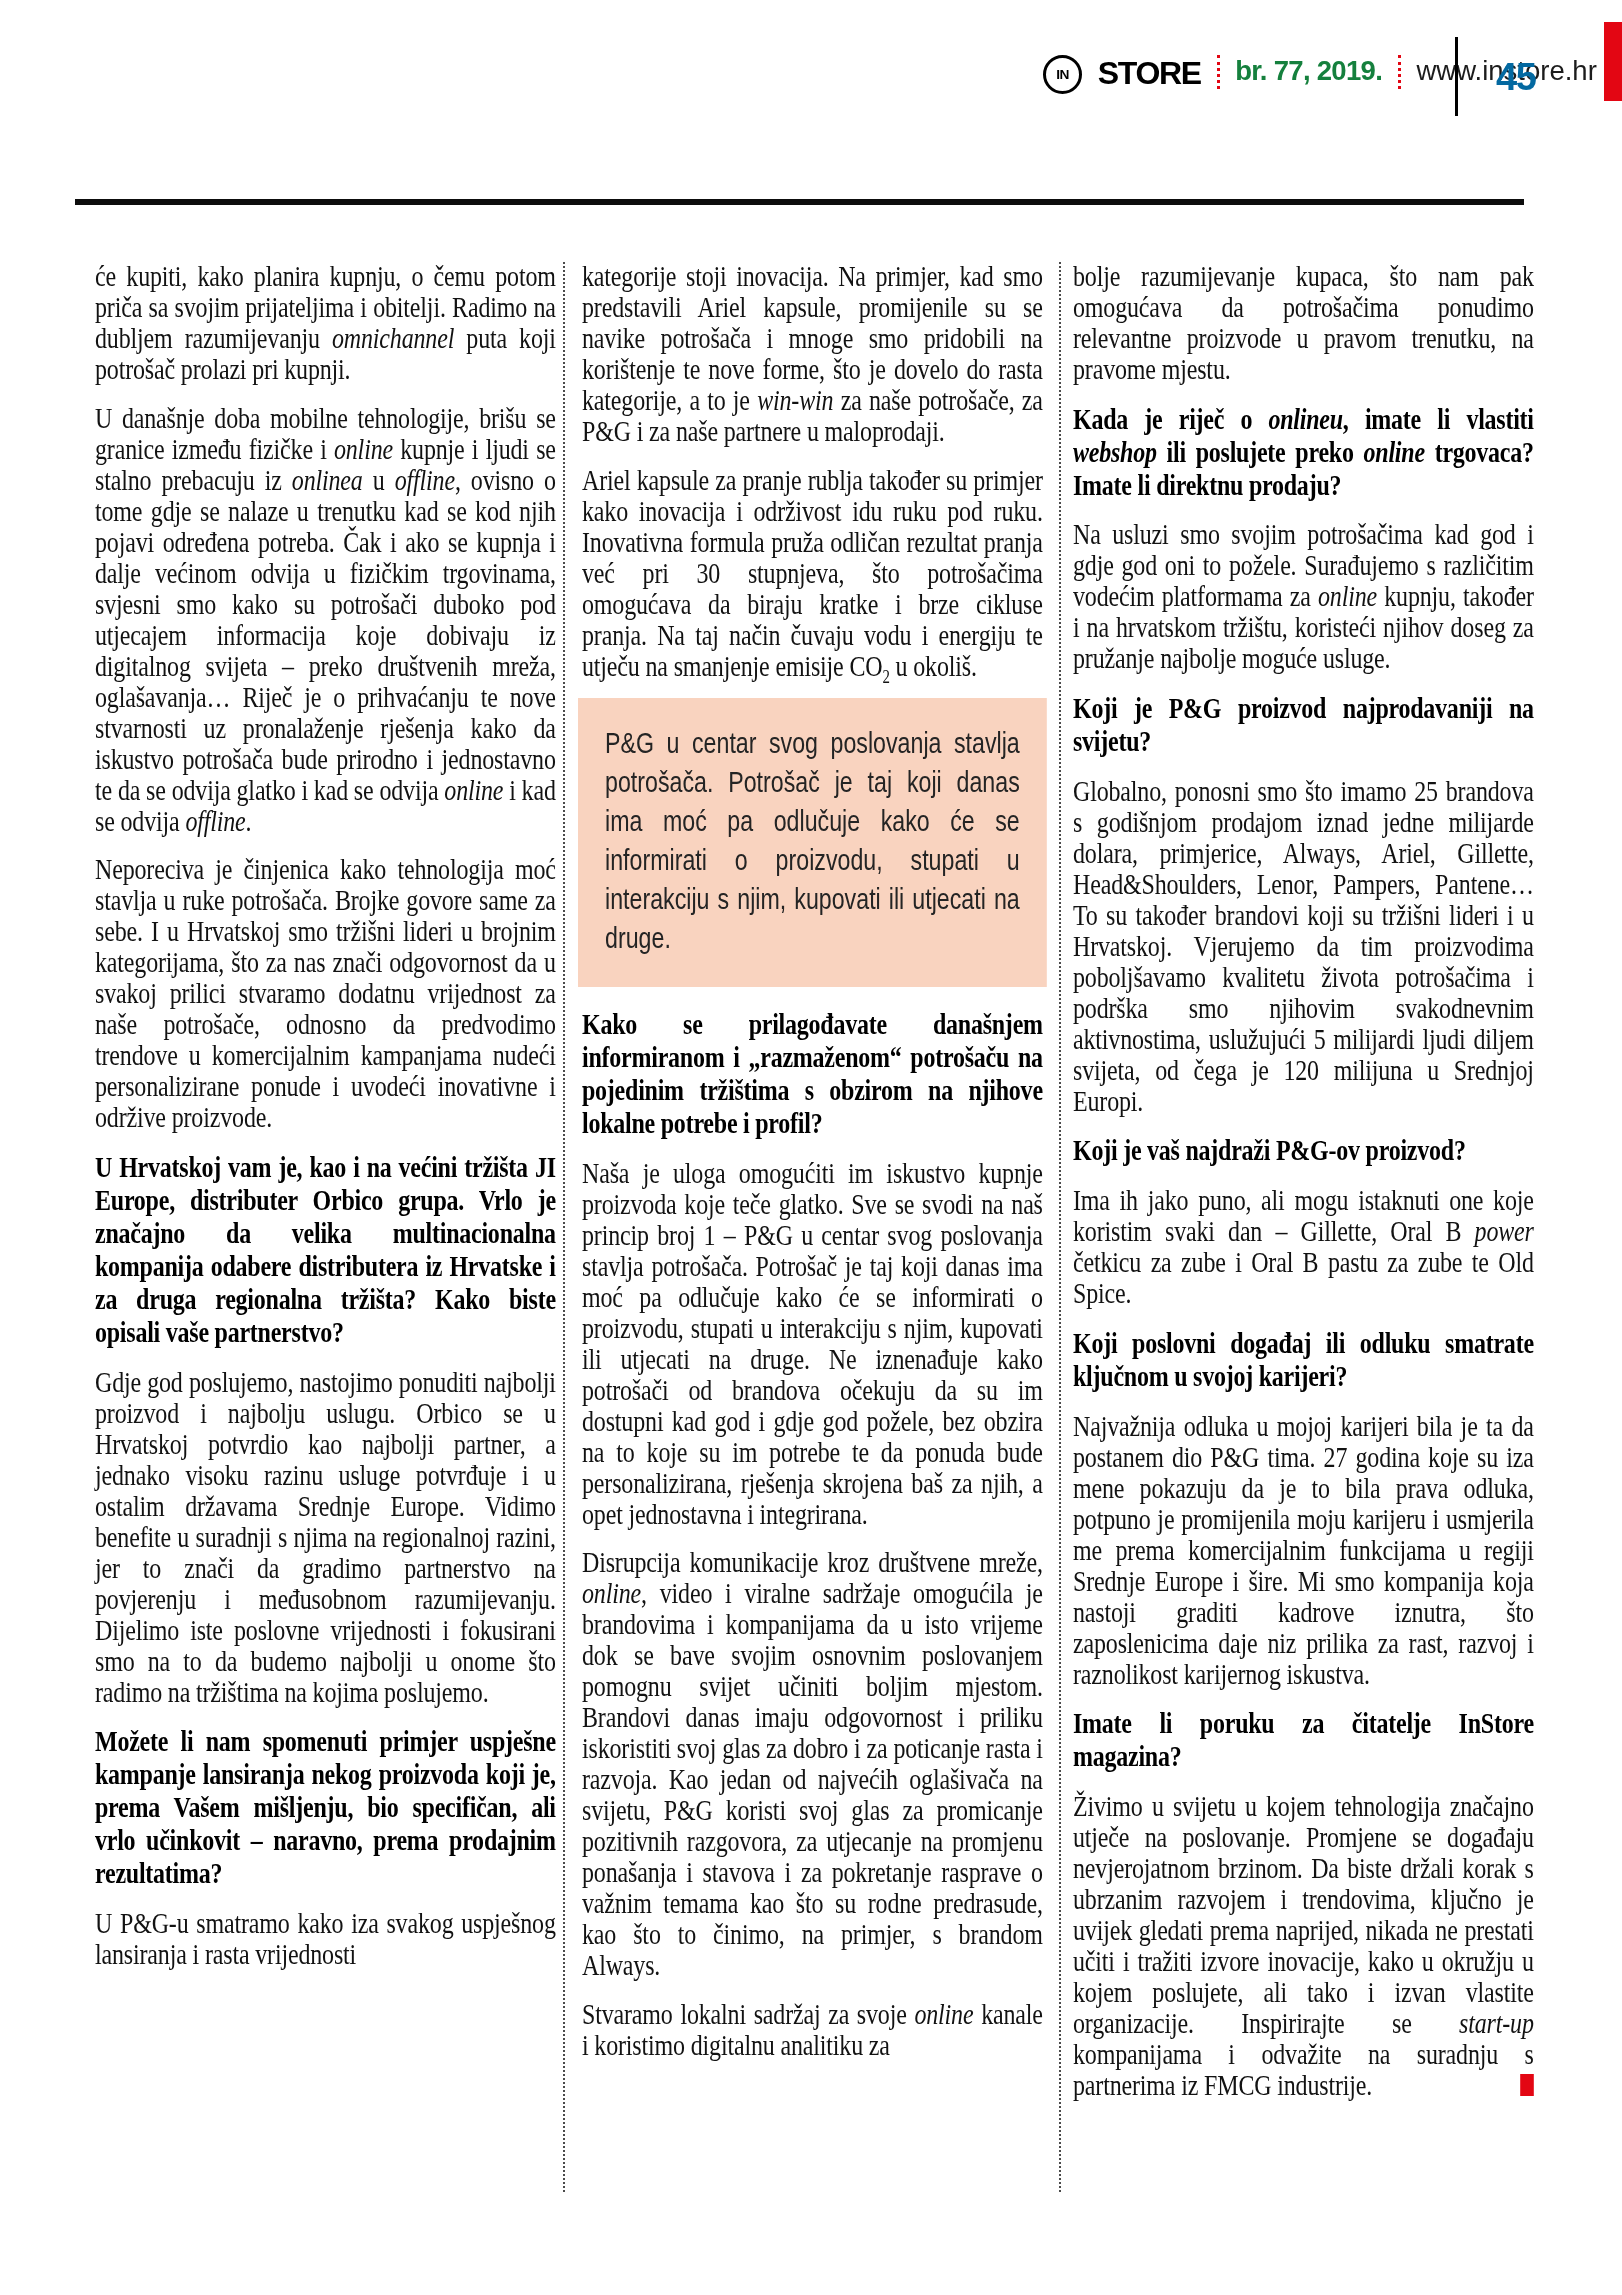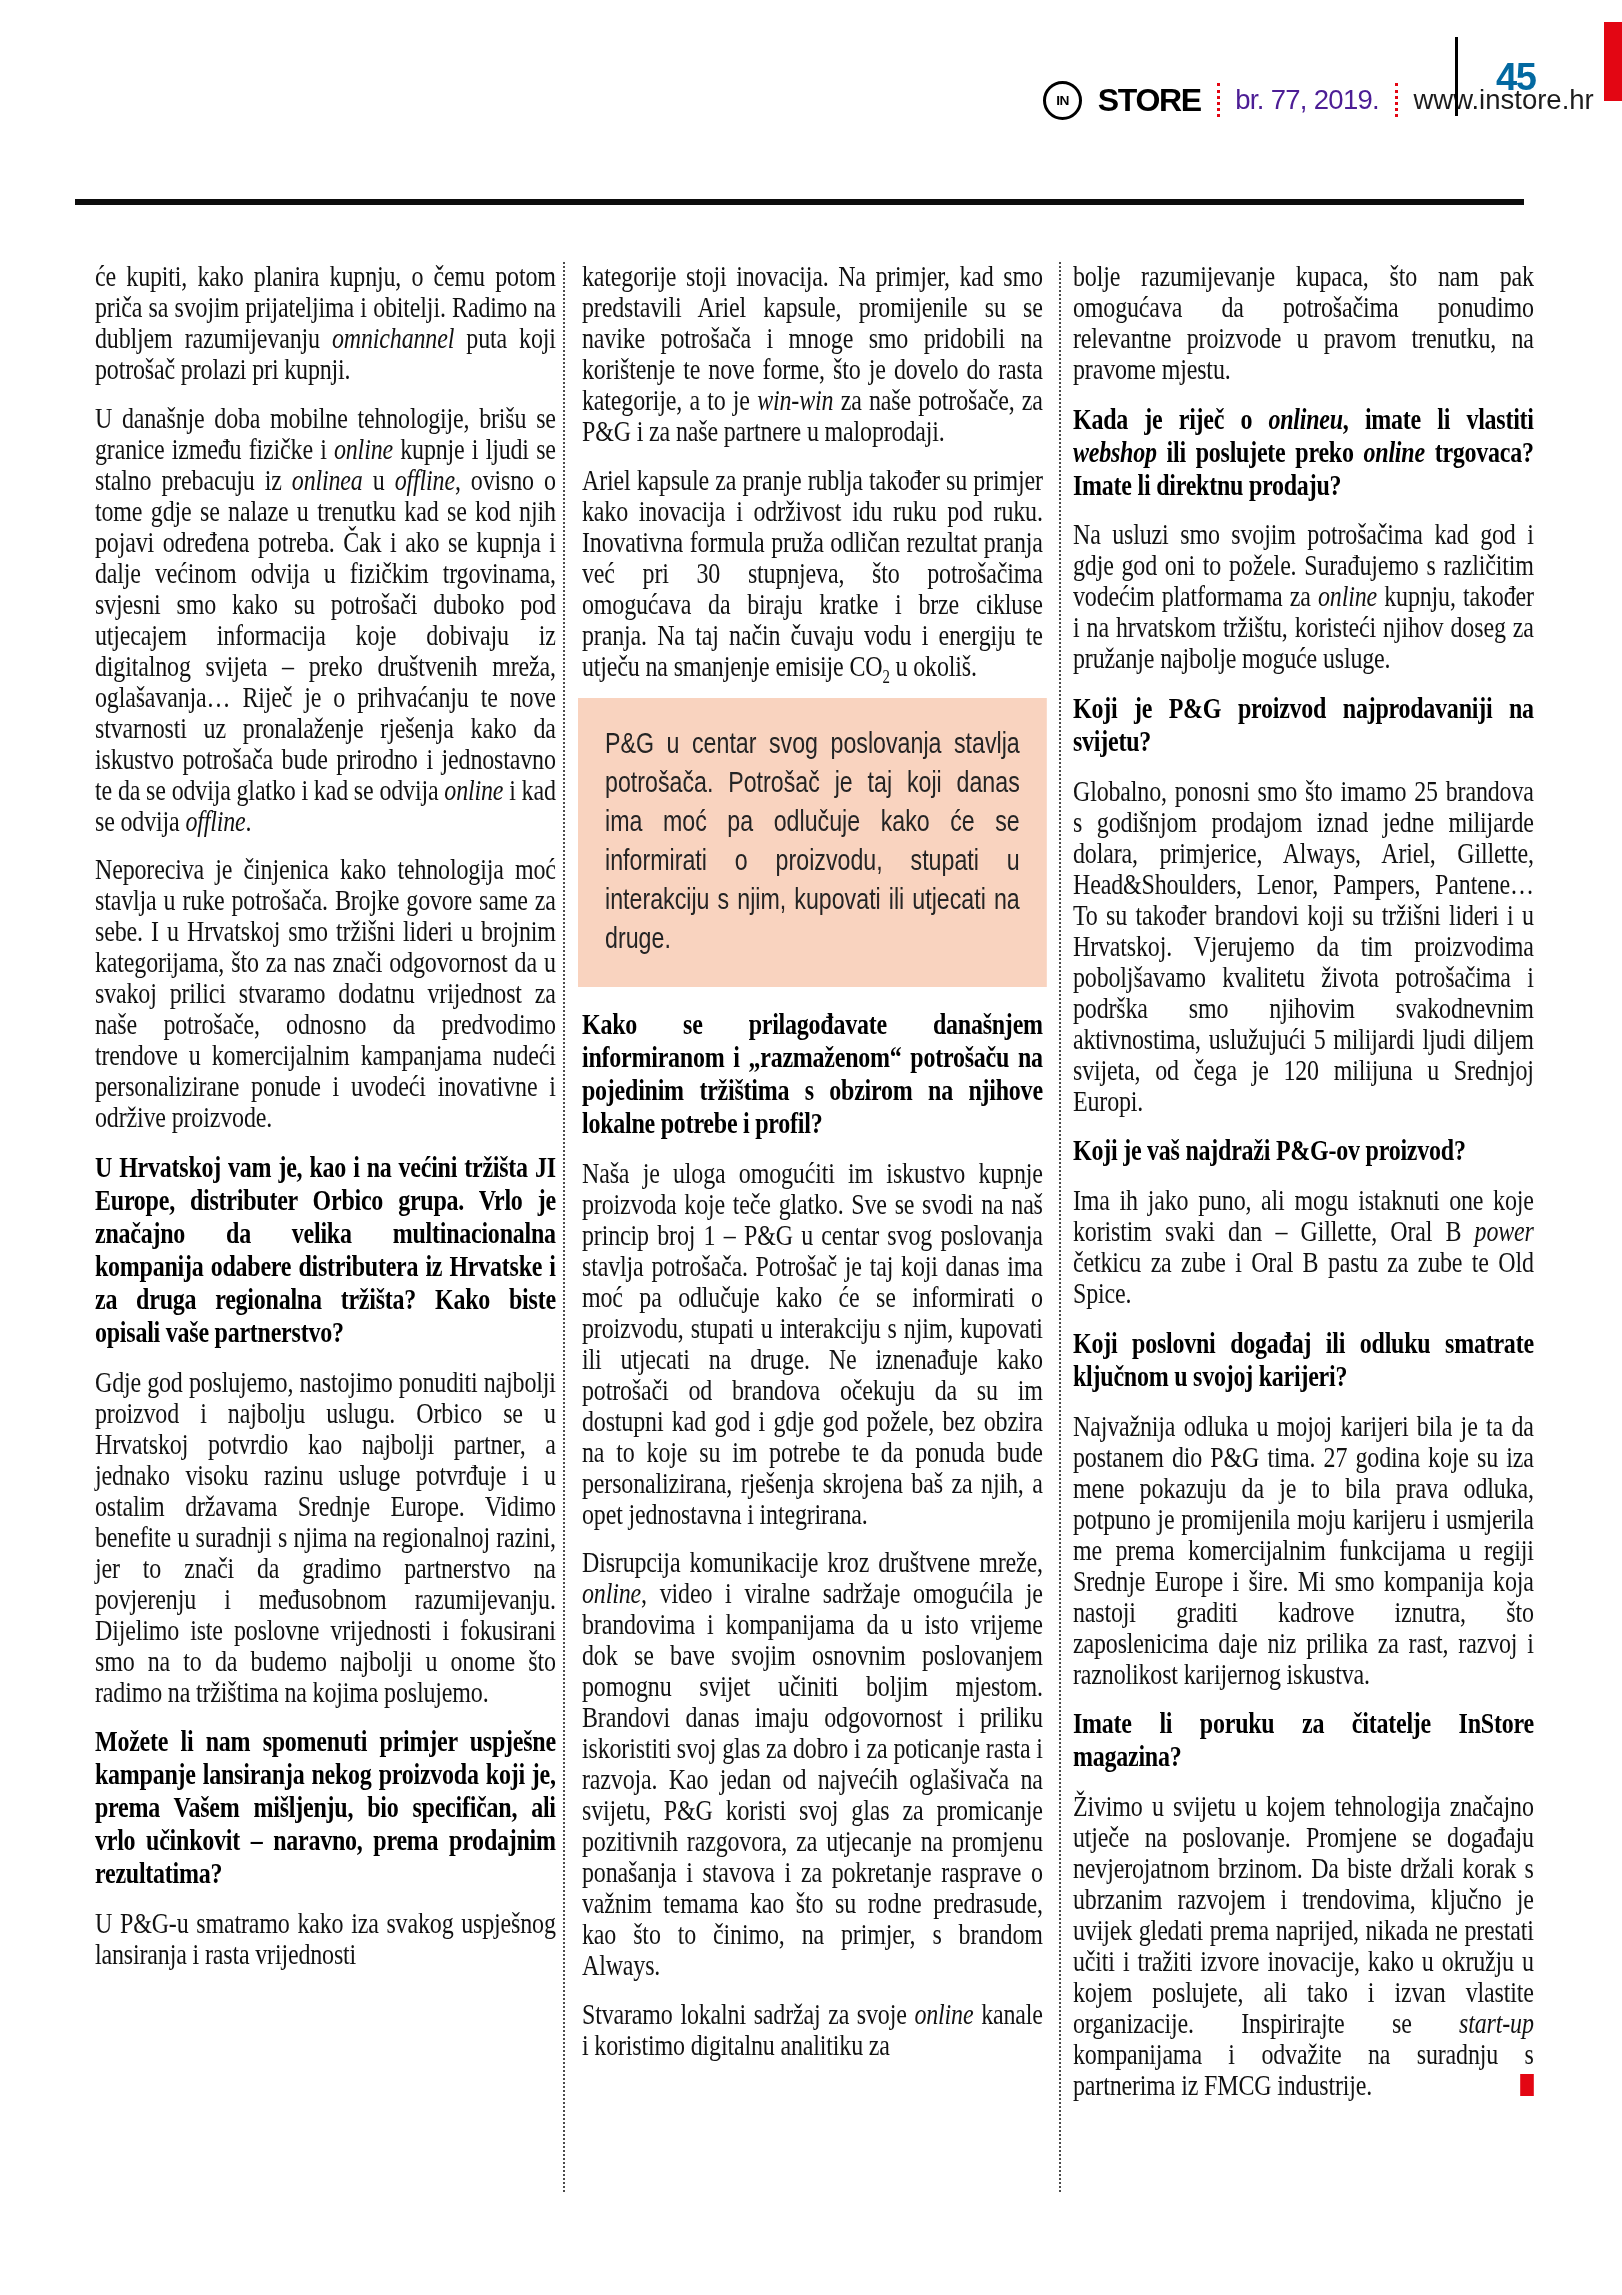--- a/index.html
+++ b/index.html
@@ -6,31 +6,31 @@
   body{
     width:1623px;height:2295px;position:relative;overflow:hidden;
     background:#ffffff;color:#121212;
     font-family:"Liberation Serif","DejaVu Serif",serif;
   }
   .page{position:absolute;inset:0;}
 
   
   .brand{
     position:absolute;left:1043px;top:55px;height:50px;
-    display:flex;align-items:center;gap:15.7px;
-    font-family:"Liberation Sans","DejaVu Sans",sans-serif;white-space:nowrap;margin-top:20px;
+    display:flex;align-items:flex-start;gap:15.7px;
+    font-family:"Liberation Sans","DejaVu Sans",sans-serif;white-space:nowrap;
   }
   .logo-circle{
     width:33px;height:33px;border:3.9px solid #000;border-radius:50%;
     display:flex;align-items:center;justify-content:center;
     font-weight:bold;font-size:13.7px;letter-spacing:-0.7px;color:#000;flex:0 0 auto;
   }
   .logo-word{font-size:32px;font-weight:bold;letter-spacing:-1.3px;color:#000;}
   .red-dots{width:0;height:34px;border-left:3.3px dotted #e30613;}
-  .issue{font-size:27.5px;font-weight:normal;letter-spacing:-0.7px;color:#4c1d95;}
+  .issue{font-size:27.5px;font-weight:bold;letter-spacing:-0.7px;color:#15803d;}
   .website{font-size:27.5px;color:#1c1c1c;}
   .vline{position:absolute;left:1455px;top:37px;width:3.3px;height:79px;background:#000;}
   .pageno{
     position:absolute;left:1496px;top:56px;
     font-family:"Liberation Sans","DejaVu Sans",sans-serif;
     font-size:38px;font-weight:bold;letter-spacing:-1.3px;color:#0369a1;
   }
   .corner-bar{position:absolute;left:1604px;top:22px;width:18.3px;height:79px;background:#e30613;}
   .rule{position:absolute;left:75px;top:199px;width:1449px;height:5.9px;background:#0d0d0d;}
 

